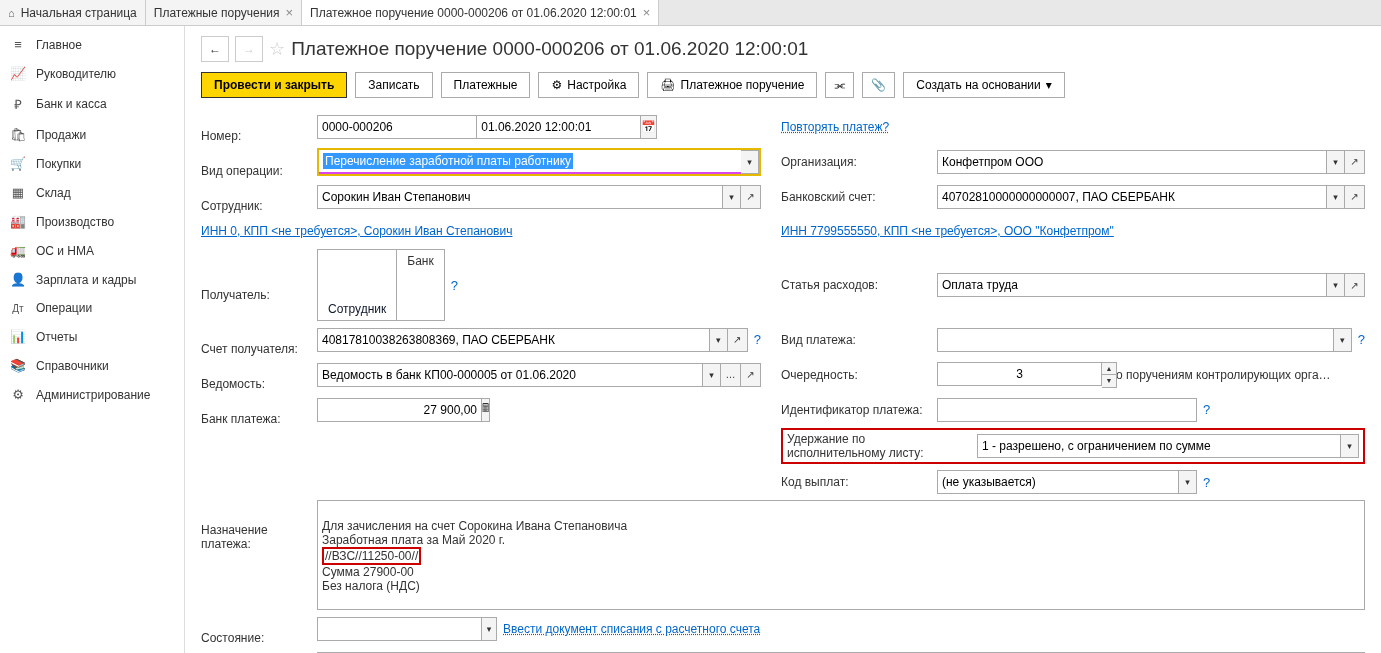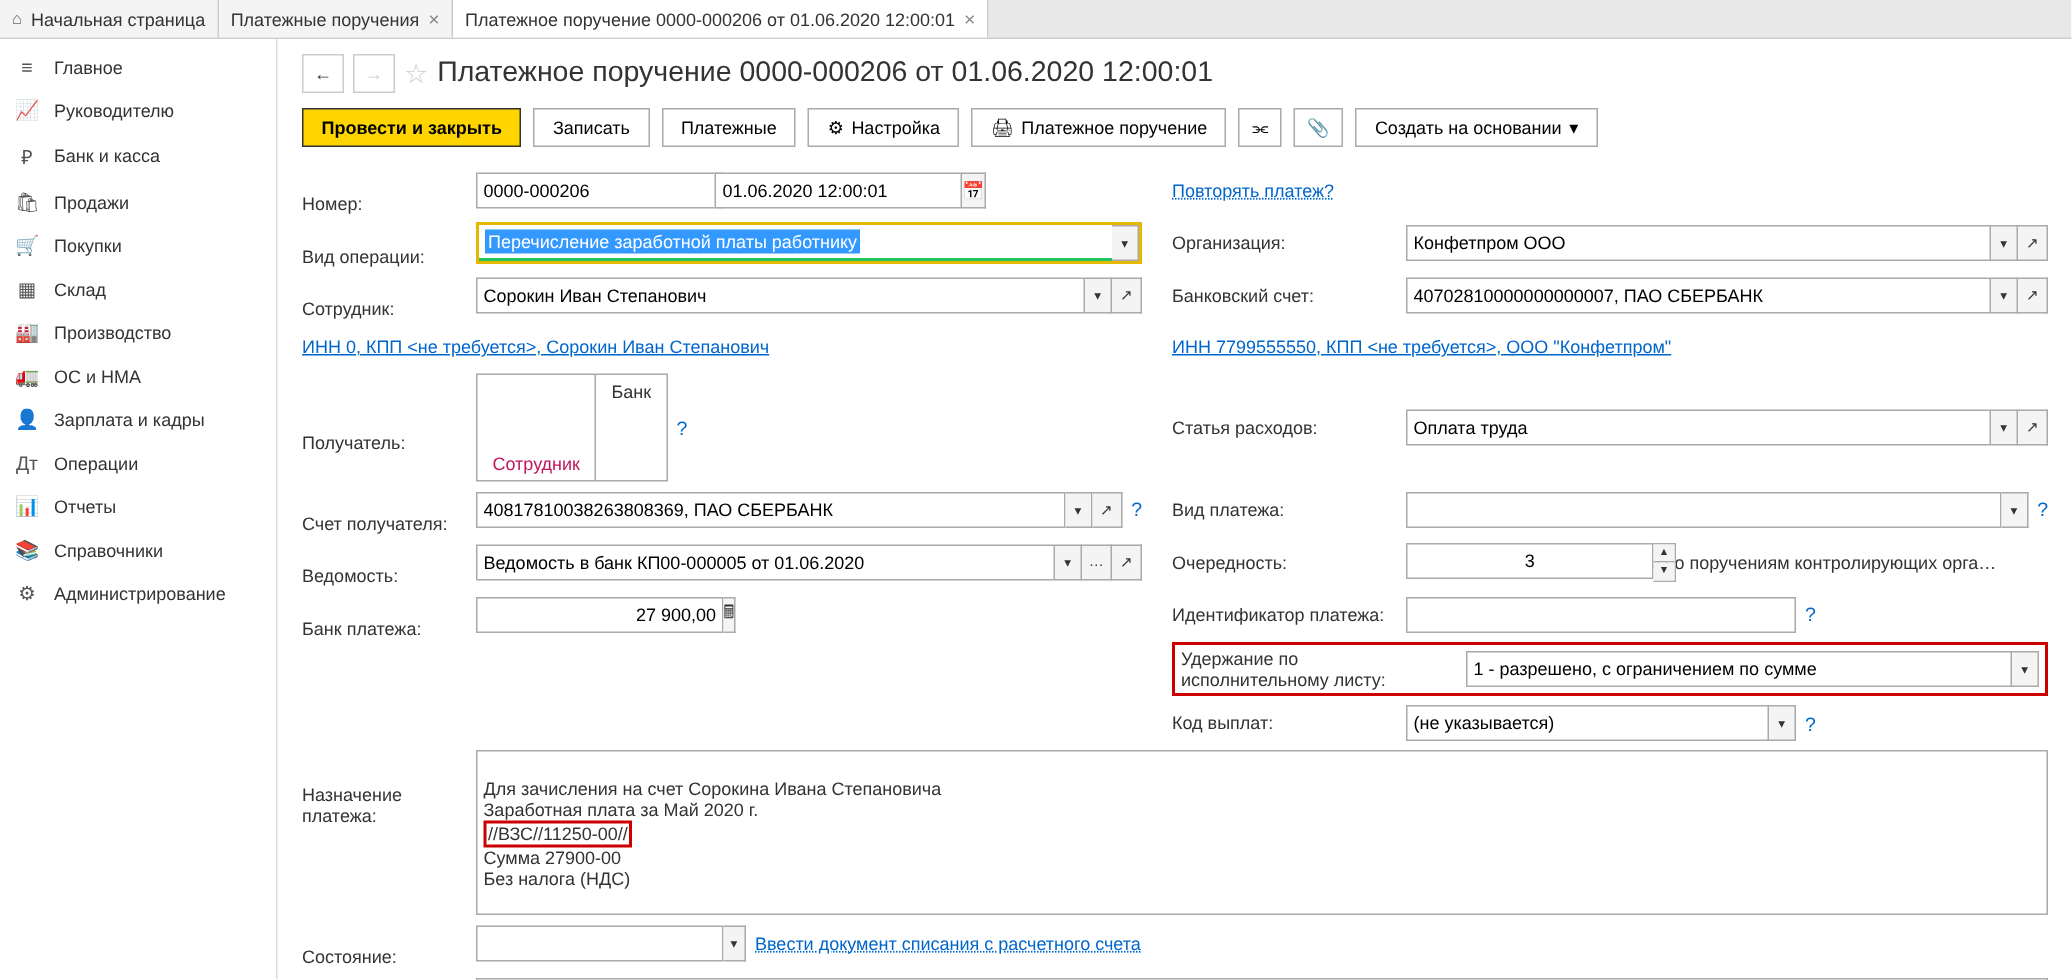--- a/index.html
+++ b/index.html
@@ -29,26 +29,26 @@
 .label { width: 110px; flex-shrink: 0; color: #333; margin-top: 19px; }
 .label-wide { width: 150px; flex-shrink: 0; color: #333; }
 .input, .select { border: 1px solid #aaa; height: 24px; padding: 0 4px; font-size: 12px; background: #fff; }
 .input-wrap { display: flex; position: relative; }
 .input-wrap .input, .input-wrap .select { flex: 1; }
 .dd-btn { width: 18px; height: 24px; border: 1px solid #aaa; border-left: none; background: #f4f4f4; cursor: pointer; display: inline-flex; align-items: center; justify-content: center; font-size: 9px; }
 .open-btn { width: 20px; height: 24px; border: 1px solid #aaa; border-left: none; background: #f4f4f4; cursor: pointer; display: inline-flex; align-items: center; justify-content: center; font-size: 10px; }
 .cal-btn { width: 22px; height: 24px; border: 1px solid #aaa; border-left: none; background: #f4f4f4; cursor: pointer; display: inline-flex; align-items: center; justify-content: center; }
 .link { color: #0066cc; text-decoration: underline dotted; cursor: pointer; }
 .link-solid { color: #0066cc; text-decoration: underline; cursor: pointer; }
-.hl-select { border: 2px solid #e6b800; background: #22c55e; }
+.hl-select { border: 2px solid #e6b800; background: #d946ef; }
 .hl-select .input { border: none; height: 22px; }
 .hl-text { background: #3399ff; color: #fff; padding: 1px 2px; }
 .toggle-group { display: inline-flex; border: 1px solid #aaa; }
 .toggle-btn { padding: 4px 10px; cursor: pointer; }
-.toggle-btn.active { color: #be185d; margin-top: 48px; }
+.toggle-btn.active { color: #0f172a; margin-top: 48px; }
 .toggle-btn + .toggle-btn { border-left: 1px solid #aaa; }
 .help { color: #0066cc; font-size: 13px; cursor: pointer; }
 .textarea { border: 1px solid #aaa; width: 100%; height: 110px; padding: 4px; font-size: 12px; font-family: Arial, sans-serif; resize: none; white-space: pre-wrap; }
 .redbox { border: 2px solid #c00; }
 .redbox-inline { border: 2px solid #c00; display: inline-block; padding: 0 1px; }
 .money { text-align: right; }
 .spinner { display: flex; flex-direction: column; border: 1px solid #aaa; border-left: none; }
 .spinner span { width: 14px; height: 12px; background: #f4f4f4; font-size: 7px; display: flex; align-items: center; justify-content: center; cursor: pointer; }
 .spinner span:first-child { border-bottom: 1px solid #aaa; }
 .full-row { grid-column: 1 / -1; }
@@ -104,21 +104,21 @@
         </div>
       <div class="sidebar-item">
           <span class="side-icon">🚛</span>
           <span>ОС и НМА</span>
         </div>
       <div class="sidebar-item">
           <span class="side-icon">👤</span>
           <span>Зарплата и кадры</span>
         </div>
       <div class="sidebar-item">
-          <span class="side-icon" style="font-size:13px;">Дт</span>
+          <span class="side-icon" style="font-size:10px;">Дт</span>
           <span>Операции</span>
         </div>
       <div class="sidebar-item">
           <span class="side-icon">📊</span>
           <span>Отчеты</span>
         </div>
       <div class="sidebar-item">
           <span class="side-icon">📚</span>
           <span>Справочники</span>
         </div>

